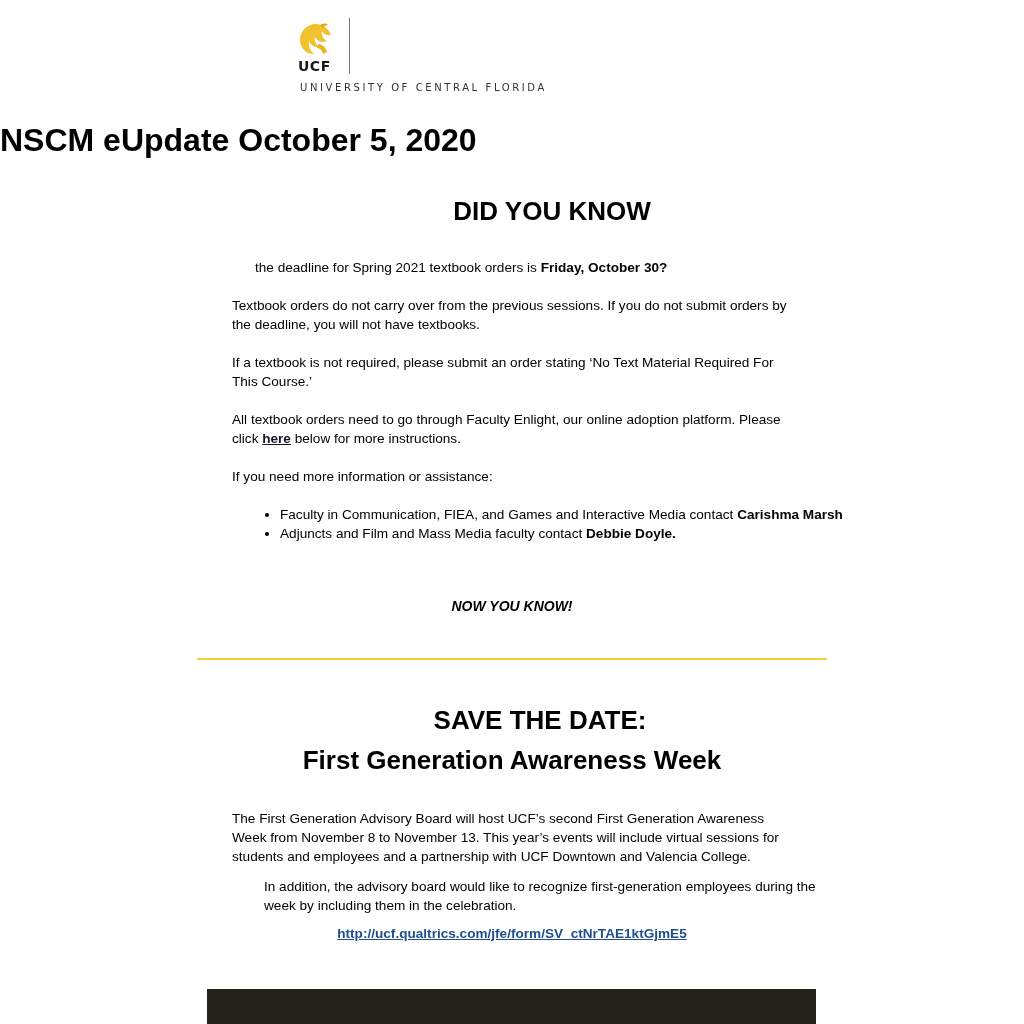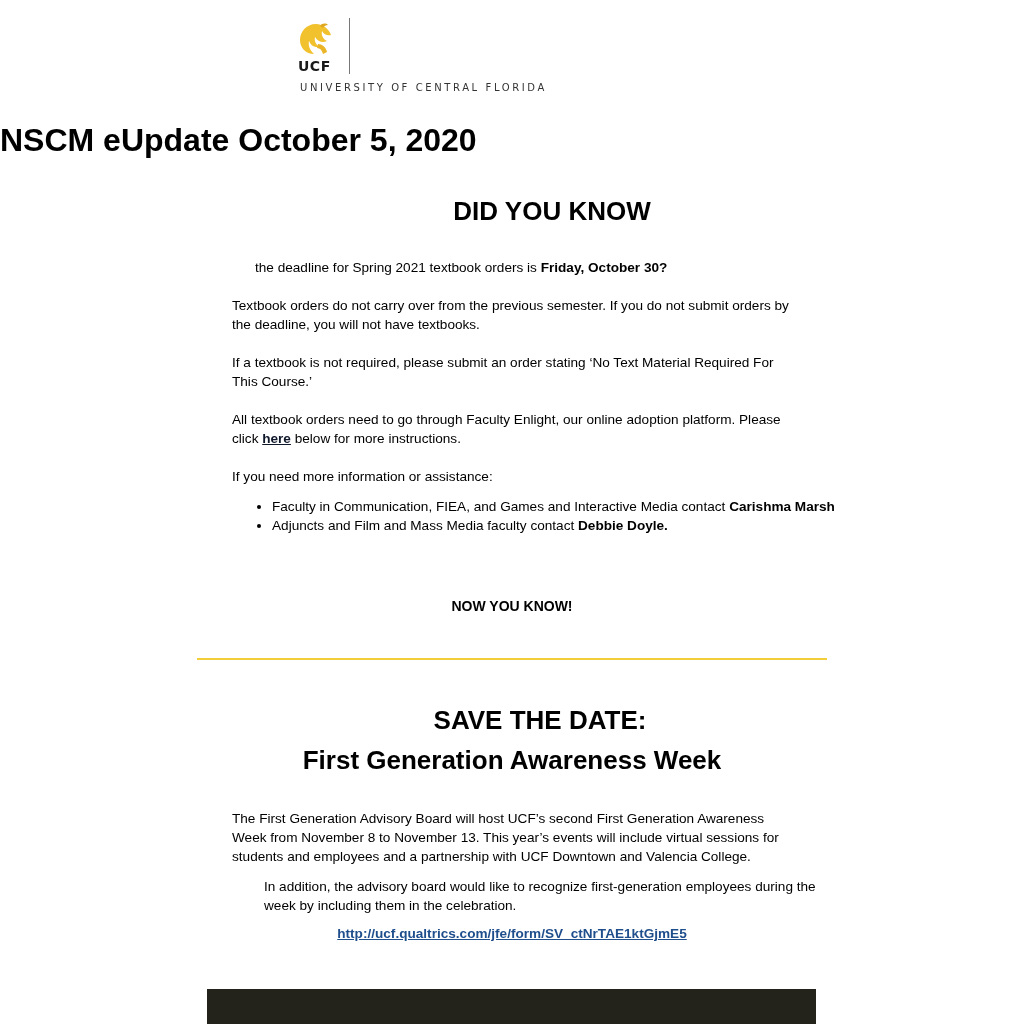--- a/index.html
+++ b/index.html
@@ -7,23 +7,23 @@
     .logo { position: absolute; left: 296px; top: 12px; width: 440px; height: 84px; }
     .logo-mark { position: absolute; left: 0; top: 0; width: 40px; height: 60px; }
     .logo-ucf { position: absolute; left: 2px; top: 46px; font-family: "DejaVu Sans", sans-serif; font-weight: bold; font-size: 14px; letter-spacing: 0.5px; color: #1a1a1a; }
     .logo-divider { position: absolute; left: 53px; top: 6px; width: 1px; height: 56px; background: #777; }
     .logo-name { position: absolute; left: 72px; top: 3px; font-family: "DejaVu Sans", sans-serif; font-weight: bold; font-size: 23.5px; line-height: 28px; color: #1c1c1c; letter-spacing: -0.2px; }
     .logo-university { position: absolute; left: 4px; top: 70px; font-family: "DejaVu Sans", sans-serif; font-size: 10px; letter-spacing: 2.6px; color: #333; }
     .title { position: absolute; left: 0; width: 1024px; top: 122px; text-align: left; font-weight: bold; font-size: 32px; }
     .h2 { position: absolute; left: 0; width: 1024px; text-align: center; font-weight: bold; font-size: 26px; }
     .p { position: absolute; left: 232px; width: 570px; font-size: 13.6px; line-height: 19px; }
     .p a { color: #0f172a; font-weight: bold; }
-    ul.contacts { position: absolute; left: 232px; top: 497px; width: 570px; margin: 0; padding-left: 40px; font-size: 13.6px; line-height: 19px; }
+    ul.contacts { position: absolute; left: 232px; top: 497px; width: 570px; margin: 8px; padding-left: 40px; font-size: 13.6px; line-height: 19px; }
     ul.contacts li { margin: 0; }
-    .now { position: absolute; left: 0; width: 1024px; top: 598px; text-align: center; font-weight: bold; font-size: 14px; }
+    .now { position: absolute; left: 0; width: 1024px; top: 598px; text-align: center; font-weight: bold; font-size: 14px; font-style: italic; }
     .rule { position: absolute; left: 197px; top: 658px; width: 630px; height: 2px; background: #f2cf3a; }
     .url { position: absolute; left: 0; width: 1024px; top: 926px; text-align: center; font-size: 13.6px; font-weight: bold; }
     .url a { color: #1f4e8c; text-decoration: underline; }
     .dark-banner { position: absolute; left: 207px; top: 989px; width: 609px; height: 40px; background: #23231c; }
   </style>
 </head>
 <body>
 
 <div class="logo">
   <svg class="logo-mark" viewBox="0 0 40 44">
@@ -37,21 +37,21 @@
   </div>
   <div class="logo-university">UNIVERSITY OF CENTRAL FLORIDA</div>
 </div>
 
 <div class="title">NSCM eUpdate October 5, 2020</div>
 
 <div class="h2" style="top:196px;margin-left:40px;">DID YOU KNOW</div>
 
 <div class="p" style="top:258px;margin-left:23px;"><span>the deadline for Spring 2021 textbook orders is </span><b>Friday, October 30?</b></div>
 
-<div class="p" style="top:296px;">Textbook orders do not carry over from the previous semester. If you do not submit orders by the deadline, you will not have textbooks.</div>
+<div class="p" style="top:296px;">Textbook orders do not carry over from the previous sessions. If you do not submit orders by the deadline, you will not have textbooks.</div>
 
 <div class="p" style="top:353px;">If a textbook is not required, please submit an order stating ‘No Text Material Required For This Course.’</div>
 
 <div class="p" style="top:410px;"><span>All textbook orders need to go through Faculty Enlight, our online adoption platform. Please click </span><a href="#">here</a><span> below for more instructions.</span></div>
 
 <div class="p" style="top:467px;">If you need more information or assistance:</div>
 
 <ul class="contacts">
   <li><span>Faculty in Communication, FIEA, and Games and Interactive Media contact </span><b>Carishma Marsh</b></li>
   <li><span>Adjuncts and Film and Mass Media faculty contact </span><b>Debbie Doyle.</b></li>

